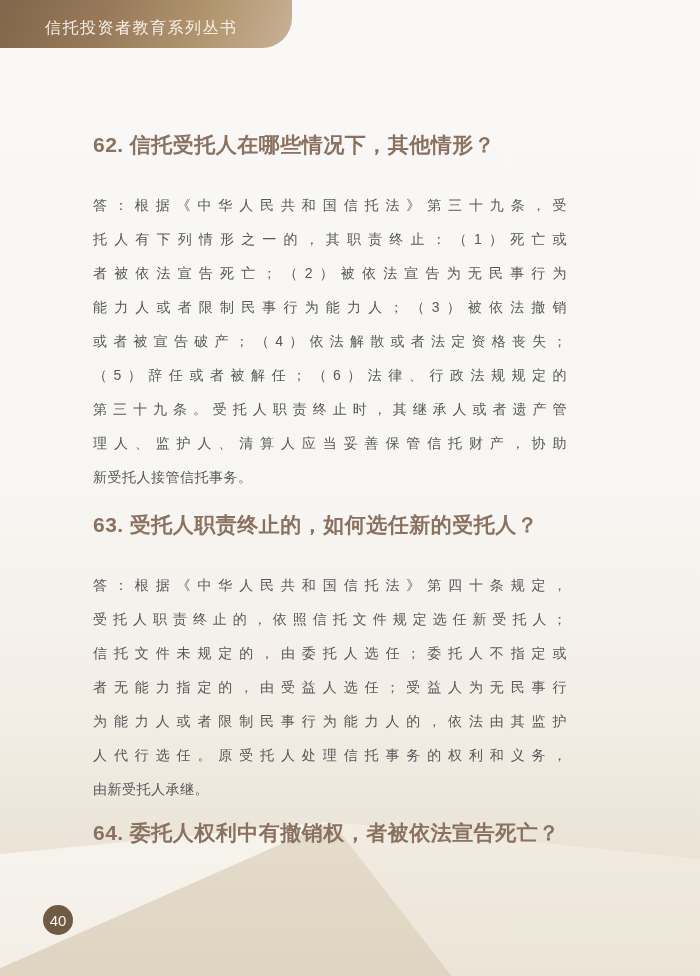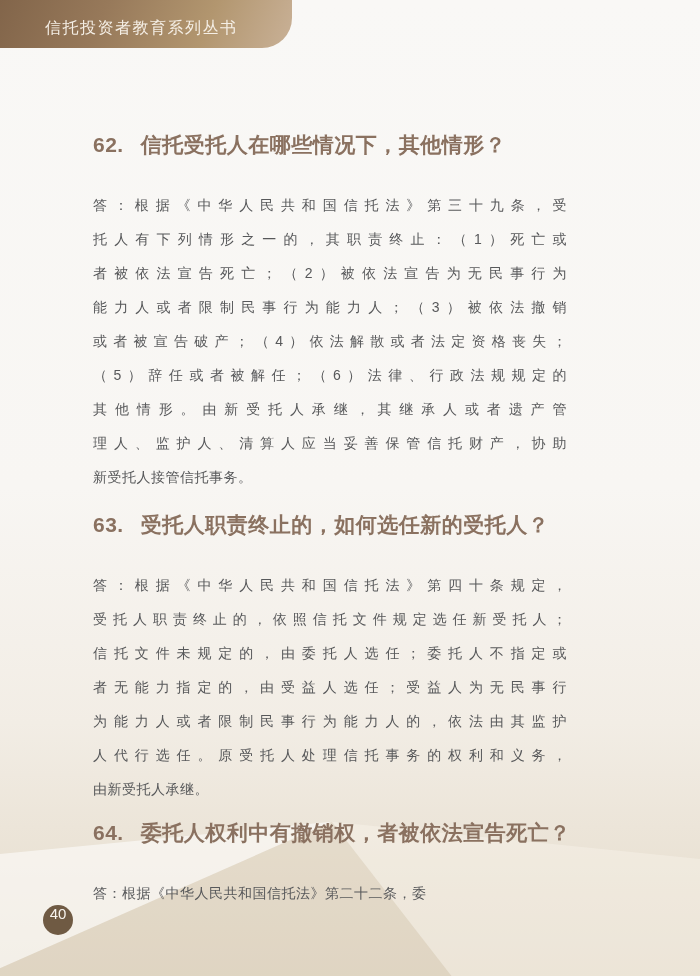--- a/index.html
+++ b/index.html
@@ -50,21 +50,21 @@
   }
   .q-heading{
     margin:0;
     line-height:30px;
     font-size:21px;
     font-weight:bold;
     color:#8a7160;
     letter-spacing:.5px;
     white-space:nowrap;
   }
-  .q-heading .qnum{margin-right:17px;}
+  .q-heading .qnum{margin-right:6px;}
   .q-heading.first{margin-top:130px;}
   .q-heading.mid{margin-top:16px;}
   .q-heading.last{margin-top:12px;}
   .answer{
     margin-top:28px;
     color:#57585a;
     font-size:14px;
   }
   .answer .line{
     line-height:34px;
@@ -76,21 +76,21 @@
     text-align-last:justify;
     -moz-text-align-last:justify;
   }
   
   .page-badge{
     position:absolute;left:43px;top:905px;
     width:30px;height:30px;border-radius:50%;
     background:#6f5a43;
     color:#f8f4ee;
     font-size:15px;
-    display:flex;align-items:flex-start;justify-content:center;
+    display:flex;align-items:center;justify-content:center;
   }
 </style>
 </head>
 <body>
 
 <div class="page">
 
   <div class="facet facet-light-left"></div>
   <div class="facet facet-dark-bottom"></div>
   <div class="facet facet-light-right"></div>
@@ -103,44 +103,41 @@
 
     <section>
       <h2 class="q-heading first"><span class="qnum">62.</span><span class="qtext">信托受托人在哪些情况下，其他情形？</span></h2>
       <div class="answer">
         <div class="line just">答：根据《中华人民共和国信托法》第三十九条，受</div>
         <div class="line just">托人有下列情形之一的，其职责终止：（1）死亡或</div>
         <div class="line just">者被依法宣告死亡；（2）被依法宣告为无民事行为</div>
         <div class="line just">能力人或者限制民事行为能力人；（3）被依法撤销</div>
         <div class="line just">或者被宣告破产；（4）依法解散或者法定资格丧失；</div>
         <div class="line just">（5）辞任或者被解任；（6）法律、行政法规规定的</div>
-        <div class="line just">其他情形。由新受托人承继，其继承人或者遗产管</div>
+        <div class="line just">第三十九条。受托人职责终止时，其继承人或者遗产管</div>
         <div class="line just">理人、监护人、清算人应当妥善保管信托财产，协助</div>
         <div class="line">新受托人接管信托事务。</div>
       </div>
     </section>
 
     <section>
       <h2 class="q-heading mid"><span class="qnum">63.</span><span class="qtext">受托人职责终止的，如何选任新的受托人？</span></h2>
       <div class="answer">
         <div class="line just">答：根据《中华人民共和国信托法》第四十条规定，</div>
         <div class="line just">受托人职责终止的，依照信托文件规定选任新受托人；</div>
         <div class="line just">信托文件未规定的，由委托人选任；委托人不指定或</div>
         <div class="line just">者无能力指定的，由受益人选任；受益人为无民事行</div>
         <div class="line just">为能力人或者限制民事行为能力人的，依法由其监护</div>
         <div class="line just">人代行选任。原受托人处理信托事务的权利和义务，</div>
         <div class="line">由新受托人承继。</div>
       </div>
     </section>
 
     <section>
       <h2 class="q-heading last"><span class="qnum">64.</span><span class="qtext">委托人权利中有撤销权，者被依法宣告死亡？</span></h2>
-      <div class="answer">
-        <div class="line">答：根据《中华人民共和国信托法》第二十二条，委</div>
-      </div>
     </section>
 
   </main>
 
   <div class="page-badge">
     <span>40</span>
   </div>
 
 </div>
 

